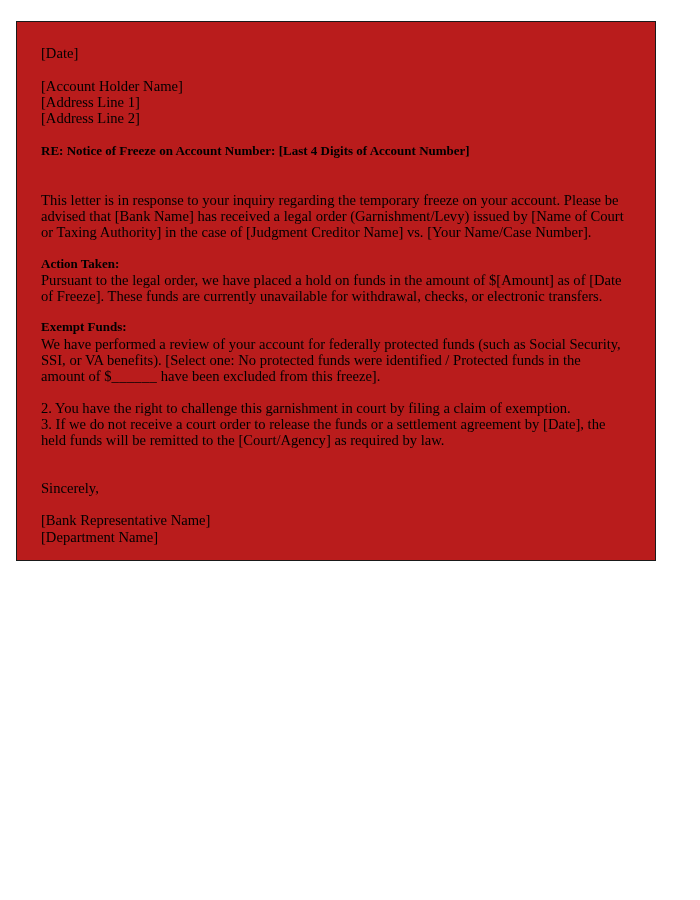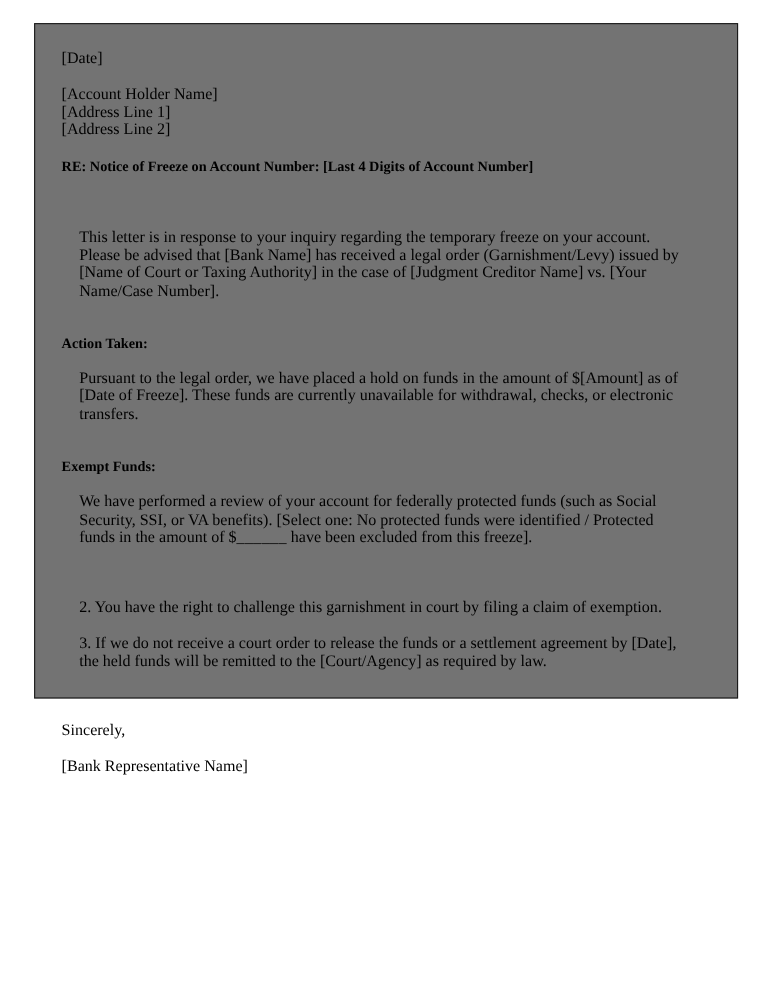--- a/index.html
+++ b/index.html
@@ -11,47 +11,47 @@
   body {
     width: 700px;
     height: 900px;
     font-family: "Liberation Serif", "DejaVu Serif", serif;
     color: #000000;
     overflow: hidden;
   }
 
   #page {
     position: absolute;
-    left: 31px;
+    left: 16px;
     top: 21px;
     width: 640px;
-    height: 614px;
+    height: 540px;
     border: 1.3px solid #1a1a1a;
     box-sizing: border-box;
-    background: #737373;
+    background: #b91c1c;
   }
 
   #letter {
     position: absolute;
     left: 24px;
     top: 23px;
     width: 586px;
   }
 
   .line {
     font-size: 14.6px;
     line-height: 16.3px;
     white-space: pre-wrap;
   }
 
   .para {
     font-size: 14.6px;
     line-height: 16.3px;
     text-align: left;
-    margin: 16px;
+    margin: 0;
   }
 
   .heading {
     font-size: 13px;
     line-height: 16.3px;
     font-weight: bold;
   }
 
   .gap-lg { height: 16.3px; }
   .gap-md { height: 15px; }
@@ -114,16 +114,17 @@
 
 
     <div class="gap-lg"></div>
 
     <div class="line">Sincerely,</div>
 
     <div class="gap-lg"></div>
 
     <div class="block">
       <div class="line">[Bank Representative Name]</div>
+      <div class="line">[Department Name]</div>
     </div>
 
   </div>
 </div>
 
 </body></html>

